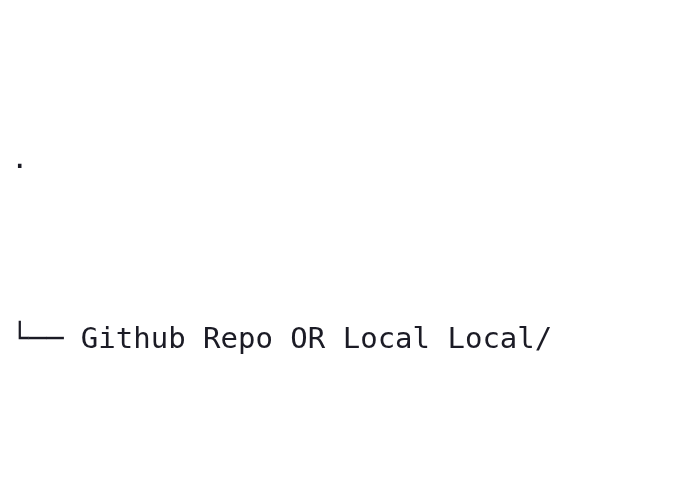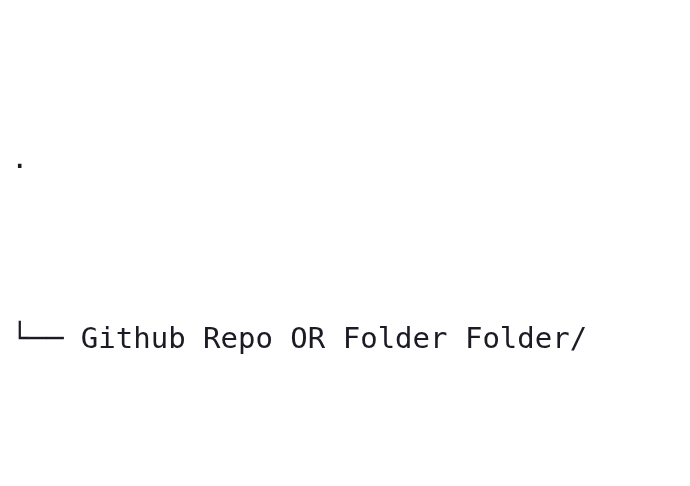--- a/index.html
+++ b/index.html
@@ -58,21 +58,21 @@
   }
 </style>
 </head>
 <body>
 
 <div id="tree-diagram">
   <div class="tree-listing">
 
     <div class="tree-row"><span class="tree-prefix"></span><span class="tree-label">.</span></div>
 
-    <div class="tree-row"><span class="tree-prefix">└── </span><span class="tree-label">Github Repo OR Folder Folder/</span></div>
+    <div class="tree-row"><span class="tree-prefix">└── </span><span class="tree-label">Github Repo OR Local Local/</span></div>
 
     
 
     
 
     
 
     
 
     

